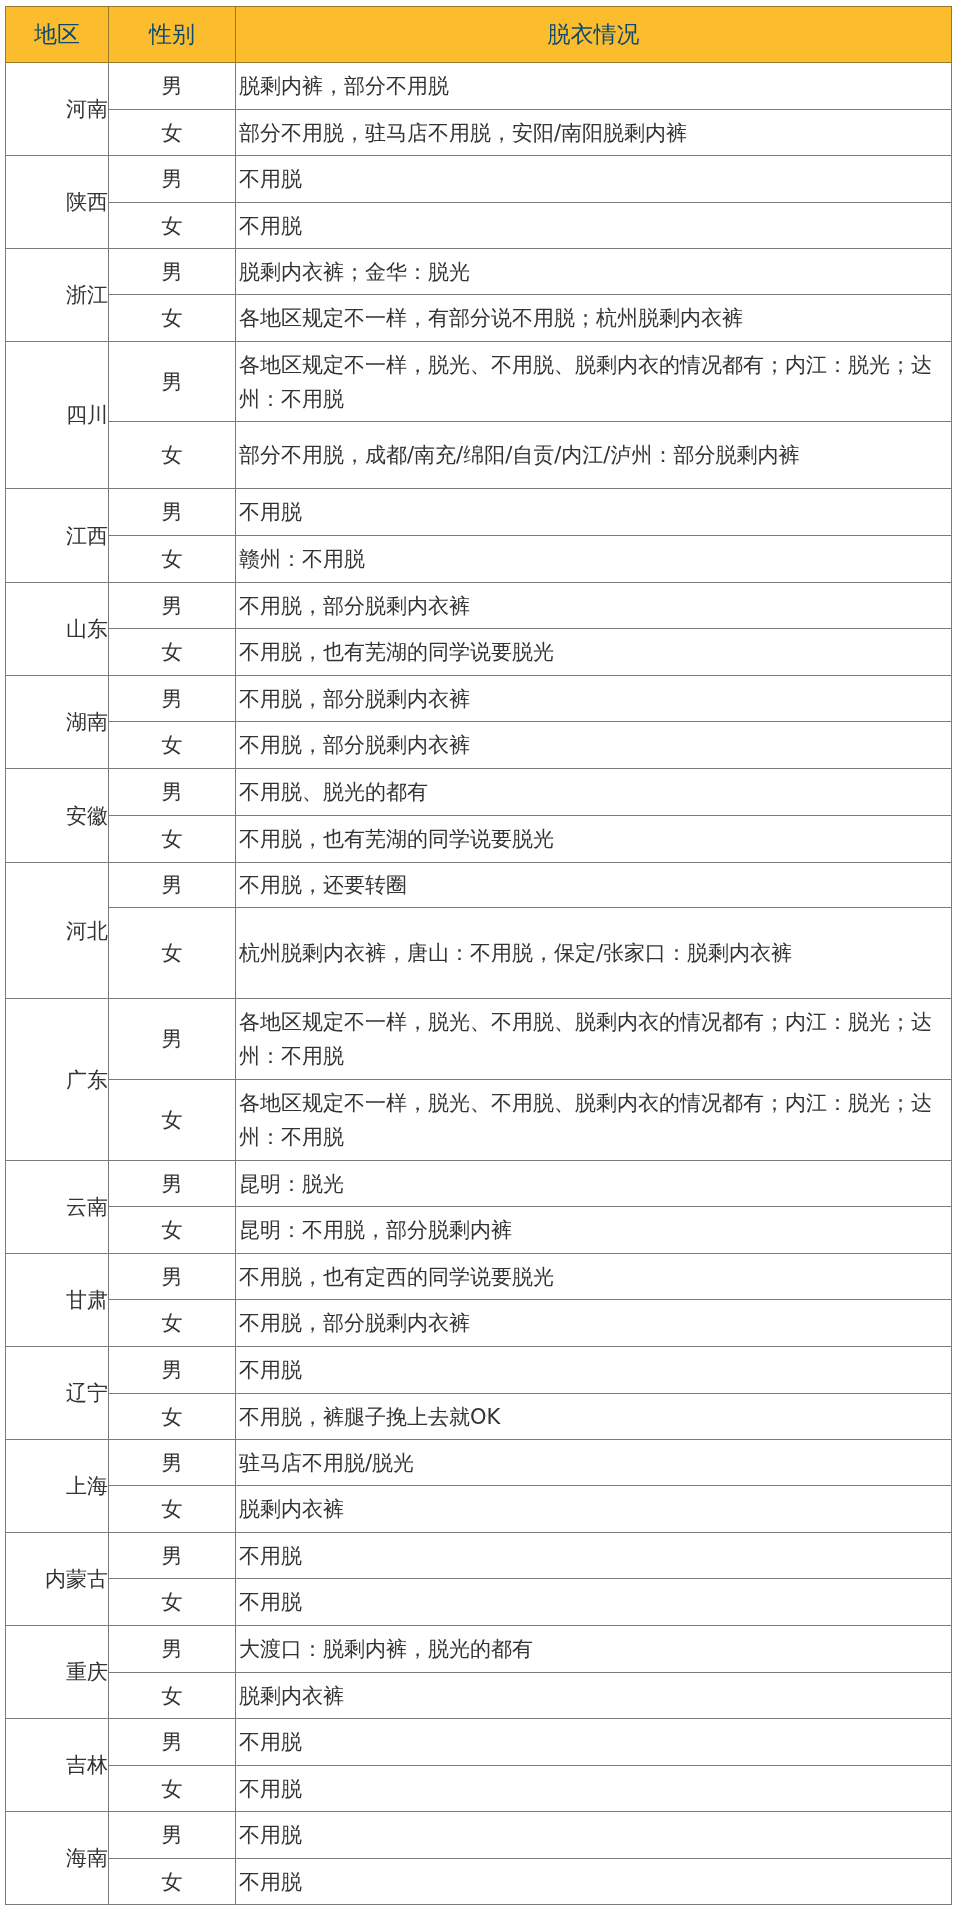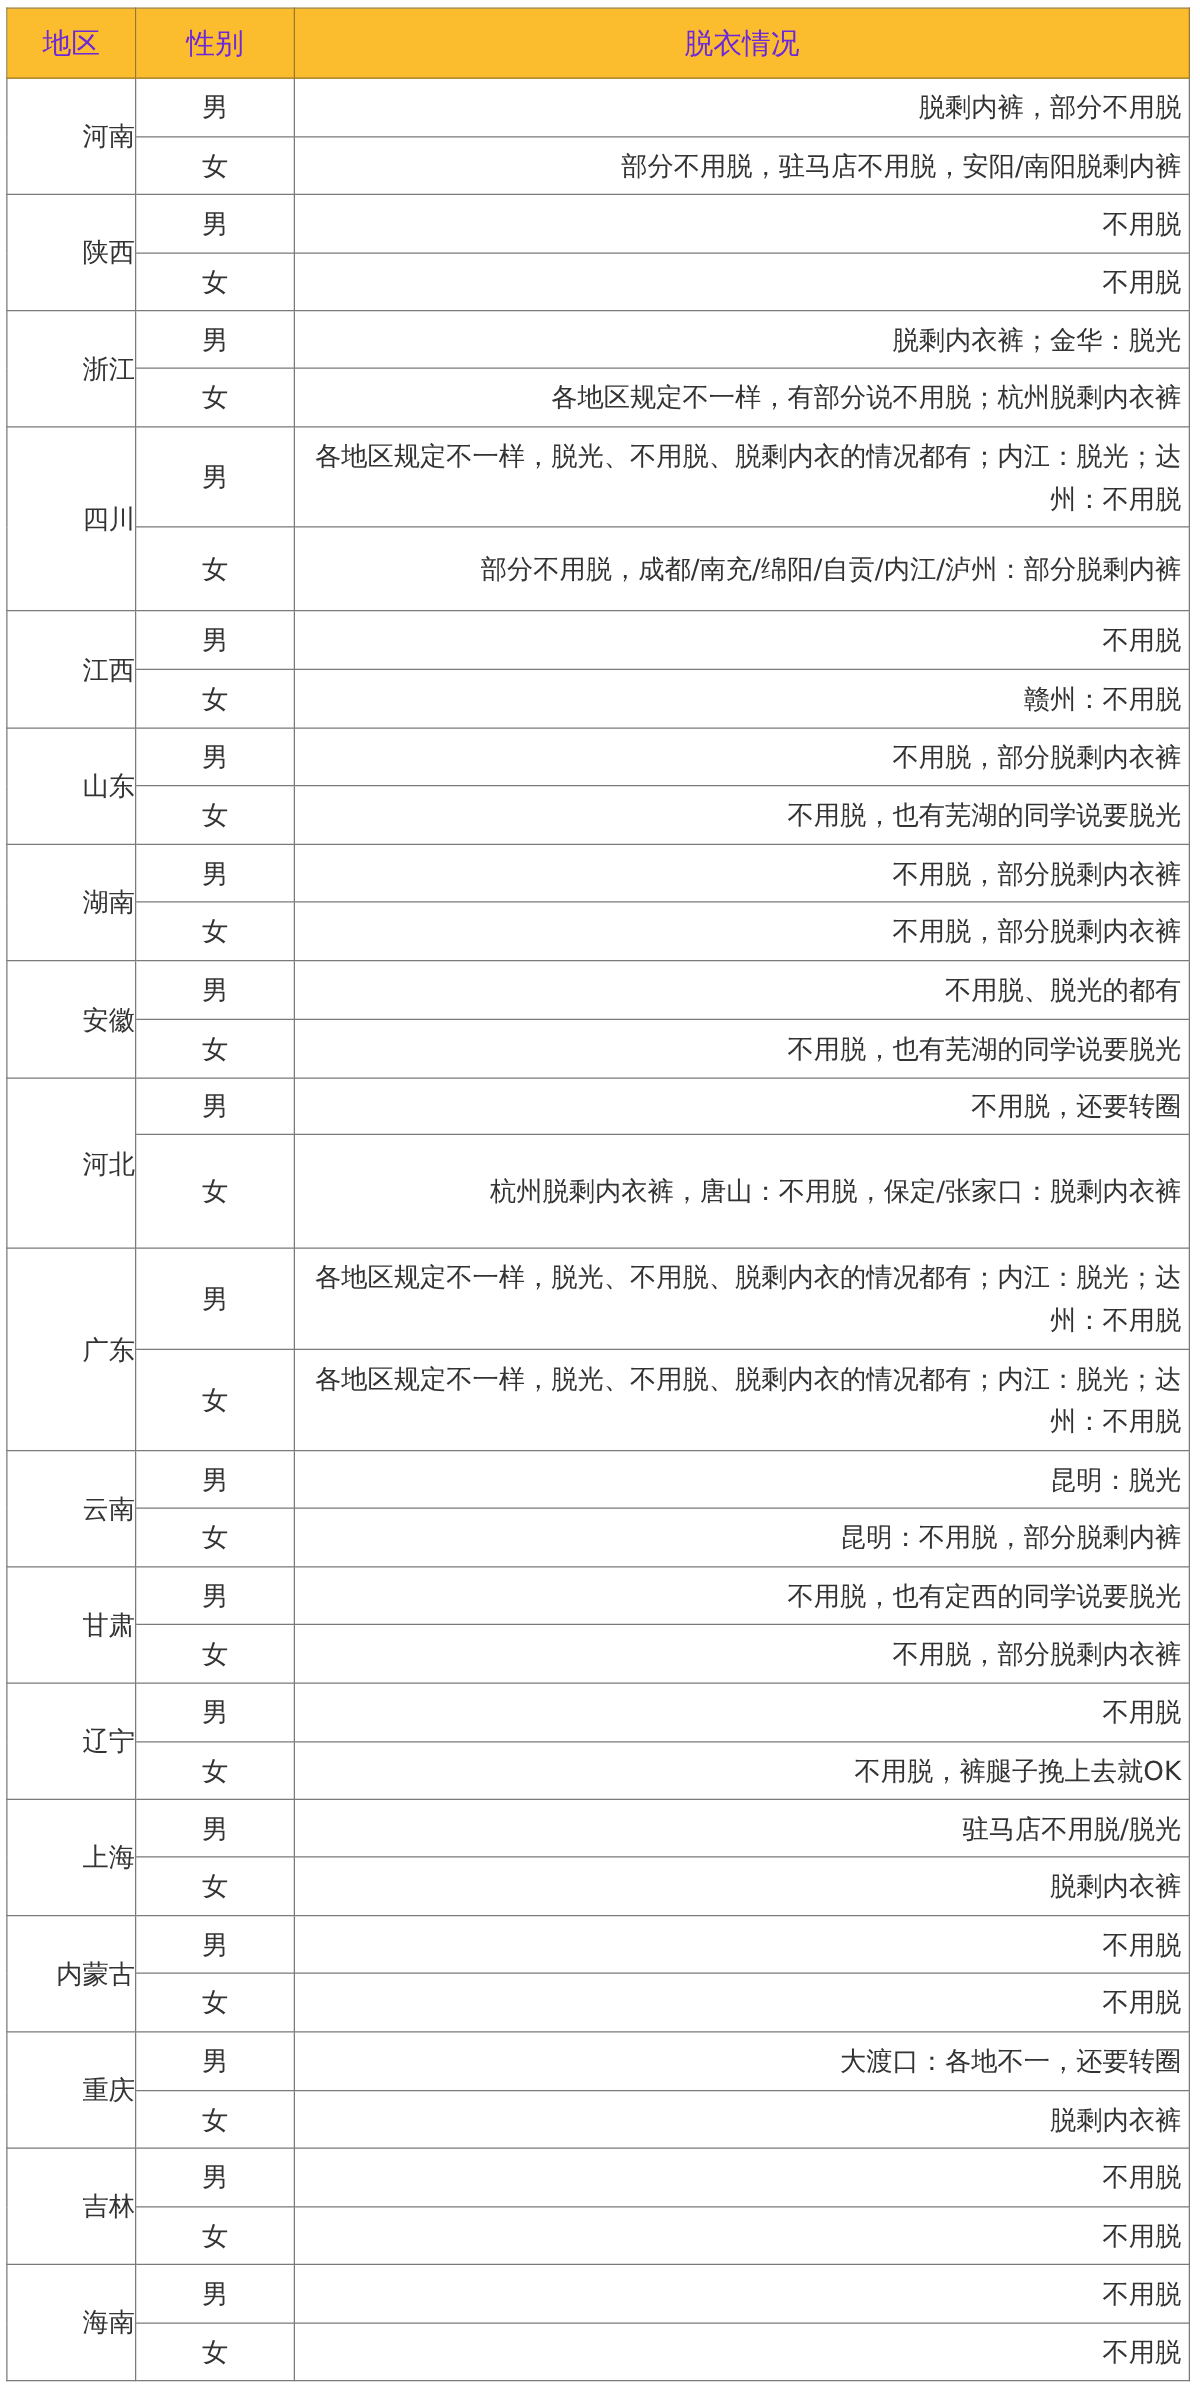--- a/index.html
+++ b/index.html
@@ -1,26 +1,26 @@
 <!DOCTYPE html>
 <html><head>
 <meta charset="utf-8">
 <style>
   html, body { margin: 0; padding: 0; background: #ffffff; }
   body { width: 960px; height: 1909px; position: relative; overflow: hidden;
          font-family: "DejaVu Sans", "Liberation Sans", sans-serif; color: #333333; }
   #tbl { position: absolute; left: 5px; top: 6px; width: 946px;
          border-collapse: collapse; table-layout: fixed; }
   #tbl th, #tbl td { border: 1px solid #7a7a7a; padding: 0; }
-  #tbl th { background: #FBBD2E; color: #6d28d9; font-weight: normal;
+  #tbl th { background: #FBBD2E; color: #0c4a6e; font-weight: normal;
             font-size: 23px; height: 55px; text-align: center; border-color: #9a7a2a; }
   #tbl td { font-size: 21px; line-height: 34px; }
   td.region { text-align: right; border-left: 1px solid #555; }
   td.gender { text-align: center; }
-  td.detail { text-align: right; padding-left: 3px !important; padding-right: 6px !important; }
+  td.detail { text-align: left; padding-left: 3px !important; padding-right: 6px !important; }
   tr.group-start td { border-top: 2px solid #666; }
   col.c1 { width: 103px; }
   col.c2 { width: 127px; }
   col.c3 { width: 716px; }
 </style>
 </head>
 <body>
 
 <table id="tbl">
   <colgroup>
@@ -167,21 +167,21 @@
         <td class="gender">男</td>
         <td class="detail">不用脱</td>
       </tr>
       <tr style="height: 47px;">
         <td class="gender">女</td>
         <td class="detail">不用脱</td>
       </tr>
       <tr class="group-start" style="height: 47px;">
         <td rowspan="2" class="region">重庆</td>
         <td class="gender">男</td>
-        <td class="detail">大渡口：各地不一，还要转圈</td>
+        <td class="detail">大渡口：脱剩内裤，脱光的都有</td>
       </tr>
       <tr style="height: 46px;">
         <td class="gender">女</td>
         <td class="detail">脱剩内衣裤</td>
       </tr>
       <tr class="group-start" style="height: 47px;">
         <td rowspan="2" class="region">吉林</td>
         <td class="gender">男</td>
         <td class="detail">不用脱</td>
       </tr>

